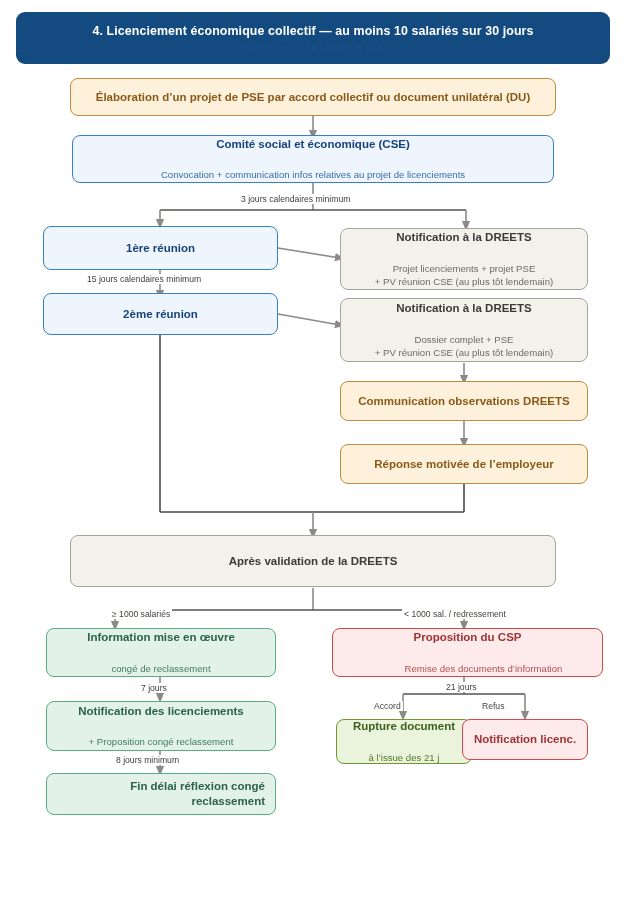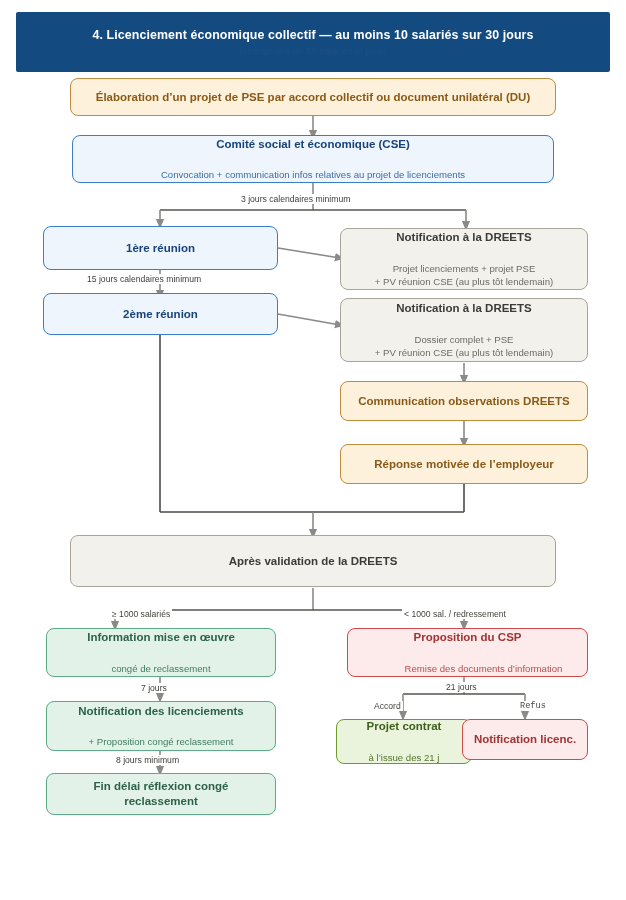--- a/index.html
+++ b/index.html
@@ -21,44 +21,44 @@
     width: 626px; height: 900px;
     pointer-events: none;
   }
   .node {
     position: absolute;
     border-radius: 8px;
     display: flex;
     flex-direction: column;
     align-items: center;
     justify-content: center;
-    text-align: center;
+    text-align: right;
     padding: 6px 10px;
     line-height: 1.28;
   }
   .node .t1 {
     font-weight: bold;
     font-size: 11.5px;
   }
   .node .t2 {
     font-size: 9.6px;
     margin-top: 18px;
   }
   .node .t3 {
     font-size: 9.6px;
     margin-top: 1px;
   }
 
   
   .banner {
     position: absolute;
     left: 16px; top: 12px;
-    width: 594px; height: 60px;
+    width: 594px; height: 52px;
     background: #134a80;
-    border-radius: 2px;
+    border-radius: 9px;
     display: flex;
     flex-direction: column;
     align-items: center;
     justify-content: center;
   }
   .banner .bt {
     color: #ffffff;
     font-size: 12.4px;
     font-weight: bold;
     letter-spacing: .1px;
@@ -212,27 +212,27 @@
 
   <div class="node green" style="left:46px; top:628px; width:230px; height:49px;">
     <div class="t1">Information mise en œuvre</div>
     <div class="t2">congé de reclassement</div>
   </div>
 
   <div class="node green" style="left:46px; top:773px; width:230px; height:42px;">
     <div class="t1">Fin délai réflexion congé reclassement</div>
   </div>
 
-  <div class="node pink" style="left:347px; top:628px; width:241px; height:49px;">
+  <div class="node pink" style="left:332px; top:628px; width:271px; height:49px;">
     <div class="t1">Proposition du CSP</div>
     <div class="t2">Remise des documents d’information</div>
   </div>
 
   <div class="node olive" style="left:336px; top:719px; width:136px; height:45px;">
-    <div class="t1">Projet contrat</div>
+    <div class="t1">Rupture document</div>
     <div class="t2">à l’issue des 21 j</div>
   </div>
 
   <div class="node pink" style="left:462px; top:719px; width:126px; height:41px;">
     <div class="t1">Notification licenc.</div>
   </div>
 
   <div class="elabel" style="left:239px; top:194px;">3 jours calendaires minimum</div>
 
   <div class="elabel" style="left:85px; top:274px;">15 jours calendaires minimum</div>
@@ -242,15 +242,15 @@
   <div class="elabel dim" style="left:402px; top:609px;">&lt; 1000 sal. / redressement</div>
 
   <div class="elabel" style="left:139px; top:683px;">7 jours</div>
 
   <div class="elabel" style="left:114px; top:755px;">8 jours minimum</div>
 
   <div class="elabel" style="left:444px; top:682px;">21 jours</div>
 
   <div class="elabel dim" style="left:372px; top:701px;">Accord</div>
 
-  <div class="elabel dim" style="left:518px; top:701px;font-family:Liberation Mono, monospace;">Refus</div>
+  <div class="elabel dim" style="left:480px; top:701px;">Refus</div>
 
 </div>
 
 </body></html>

